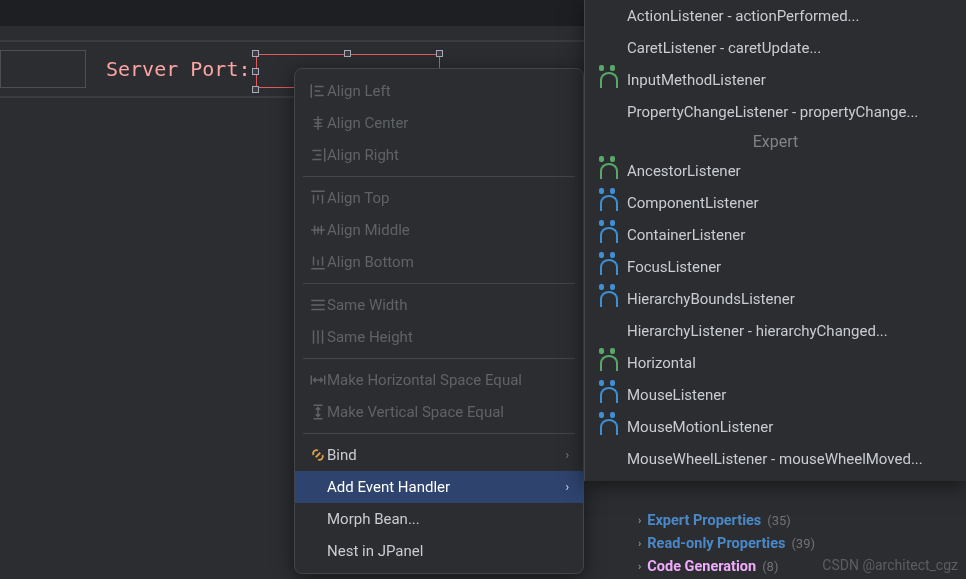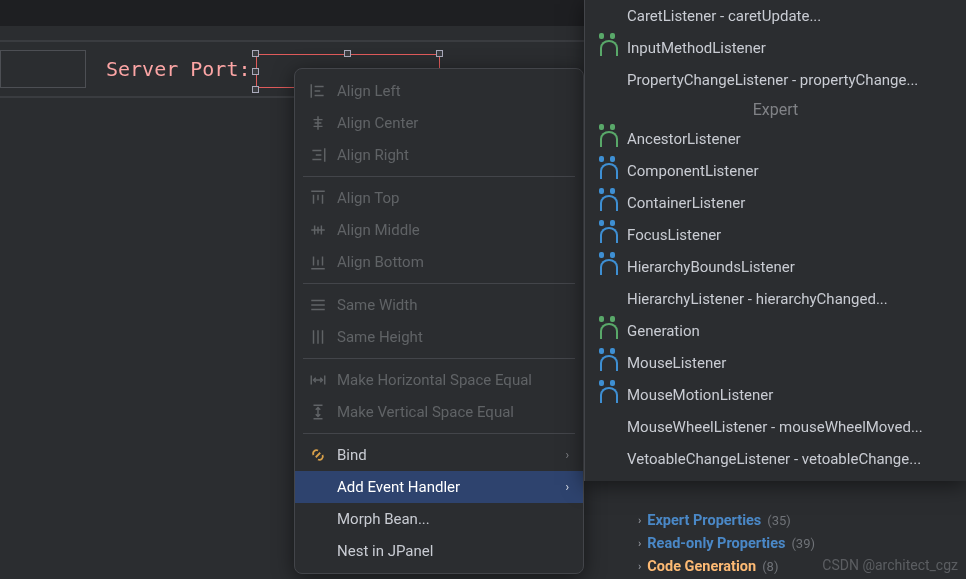--- a/index.html
+++ b/index.html
@@ -11,21 +11,21 @@
 .designer-row .cell-left { width: 86px; height: 38px; border: 1px solid #4d4f54; background: #2b2d30; }
 .label-text { font-family: "Consolas", monospace; font-size: 20px; color: #fca5a5; padding-left: 20px; }
 
 .selected-box { position: absolute; left: 256px; top: 54px; width: 184px; height: 34px; border: 1px solid #e05b5b; }
 .handle { position: absolute; width: 7px; height: 7px; background: #3a3c40; border: 1px solid #aab; }
 .h-tl { left: 252px; top: 50px; } .h-tc { left: 344px; top: 50px; } .h-tr { left: 436px; top: 50px; }
 .h-ml { left: 252px; top: 68px; } .h-mr { left: 436px; top: 68px; }
 .h-bl { left: 252px; top: 86px; } .h-bc { left: 344px; top: 86px; } .h-br { left: 436px; top: 86px; }
 
 .ctx-menu { position: absolute; left: 294px; top: 68px; width: 290px; background: #2b2d30; border: 1px solid #43454a; border-radius: 8px; box-shadow: 0 4px 20px rgba(0,0,0,0.5); padding: 6px 0; z-index: 10; }
-.ctx-item { display: flex; align-items: center; height: 32px; padding: 0 14px; font-size: 15px; color: #606366; gap: 10px; }
+.ctx-item { display: flex; align-items: center; height: 32px; padding: 0 14px; font-size: 15px; color: #606366; gap: 0; }
 .ctx-item.enabled { color: #c9ccd3; cursor: pointer; }
 .ctx-item.highlight { background: #2e436e; color: #fff; }
 .ctx-item .arrow { margin-left: auto; font-size: 12px; color: #808286; }
 .ctx-sep { height: 1px; background: #43454a; margin: 5px 8px; }
 .ctx-icon { width: 18px; height: 18px; display: flex; align-items: center; justify-content: center; flex-shrink: 0; }
 
 .sub-menu { position: absolute; left: 584px; top: 0; width: 382px; background: #2b2d30; border-left: 1px solid #43454a; box-shadow: 0 4px 20px rgba(0,0,0,0.5); padding: 0 0 6px 0; z-index: 11; }
 .sub-item { display: flex; align-items: center; height: 32px; padding: 0 14px; font-size: 15px; color: #c9ccd3; gap: 10px; cursor: pointer; }
 .sub-item .li-icon { width: 18px; height: 18px; flex-shrink: 0; }
 .sub-heading { text-align: center; font-size: 16px; color: #808286; padding: 4px 0; }
@@ -33,21 +33,21 @@
 .headphone { position: relative; width: 16px; height: 16px; }
 .headphone::before { content: ""; position: absolute; left: 1px; top: 1px; width: 14px; height: 14px; border: 2px solid currentColor; border-radius: 50% 50% 0 0; border-bottom: none; }
 .headphone::after { content: ""; position: absolute; left: 0px; bottom: 0; width: 5px; height: 6px; background: currentColor; border-radius: 2px; box-shadow: 11px 0 0 currentColor; }
 .green { color: #59a869; } .blue { color: #3e8fd3; }
 
 .right-panel { position: absolute; right: 0; top: 503px; width: 360px; background: #2b2d30; padding: 6px 10px; z-index: 5; }
 .prop-row { display: flex; align-items: center; gap: 6px; font-size: 14.5px; padding: 3px 0 3px 22px; }
 .prop-row .chev { color: #9da0a8; font-size: 11px; }
 .prop-row .name { color: #4a88c7; font-weight: 700; }
 .prop-row .count { color: #6f7277; font-size: 13px; }
-.prop-row.white .name { color: #fdba74; }
+.prop-row.white .name { color: #f0abfc; }
 
 .watermark { position: absolute; right: 8px; bottom: 6px; font-size: 14px; color: rgba(180,182,188,0.35); z-index: 30; }
 
 .gutter { position: absolute; left: 608px; top: 510px; width: 30px; height: 60px; background: #2b2d30; border-right: 1px solid #3a3c40; z-index: 4; }
 .gutter .mark { position: absolute; right: 3px; font-size: 10px; color: #7a7d84; background: #3c3f44; padding: 1px 3px; border-radius: 2px; }
 
 svg.ico { width: 18px; height: 18px; }
 </style>
 </head>
 <body>
@@ -174,20 +174,24 @@
   </div>
   <div class="ctx-item enabled">
     <span class="ctx-icon"></span>
     <span>Nest in JPanel</span>
   </div>
 </div>
 
 <div class="sub-menu">
   <div class="sub-item">
     <span class="li-icon"></span>
+    <span>ActionListener - actionPerformed...</span>
+  </div>
+  <div class="sub-item">
+    <span class="li-icon"></span>
     <span>CaretListener - caretUpdate...</span>
   </div>
   <div class="sub-item">
     <span class="li-icon green"><span class="headphone"></span></span>
     <span>InputMethodListener</span>
   </div>
   <div class="sub-item">
     <span class="li-icon"></span>
     <span>PropertyChangeListener - propertyChange...</span>
   </div>
@@ -211,37 +215,33 @@
   <div class="sub-item">
     <span class="li-icon blue"><span class="headphone"></span></span>
     <span>HierarchyBoundsListener</span>
   </div>
   <div class="sub-item">
     <span class="li-icon"></span>
     <span>HierarchyListener - hierarchyChanged...</span>
   </div>
   <div class="sub-item">
     <span class="li-icon green"><span class="headphone"></span></span>
-    <span>Generation</span>
+    <span>Horizontal</span>
   </div>
   <div class="sub-item">
     <span class="li-icon blue"><span class="headphone"></span></span>
     <span>MouseListener</span>
   </div>
   <div class="sub-item">
     <span class="li-icon blue"><span class="headphone"></span></span>
     <span>MouseMotionListener</span>
   </div>
   <div class="sub-item">
     <span class="li-icon"></span>
     <span>MouseWheelListener - mouseWheelMoved...</span>
-  </div>
-  <div class="sub-item">
-    <span class="li-icon"></span>
-    <span>VetoableChangeListener - vetoableChange...</span>
   </div>
 </div>
 
 <div class="gutter">
   <span class="mark" style="top:28px">M</span>
 </div>
 
 <div class="right-panel">
   <div class="prop-row">
     <span class="chev">›</span>

